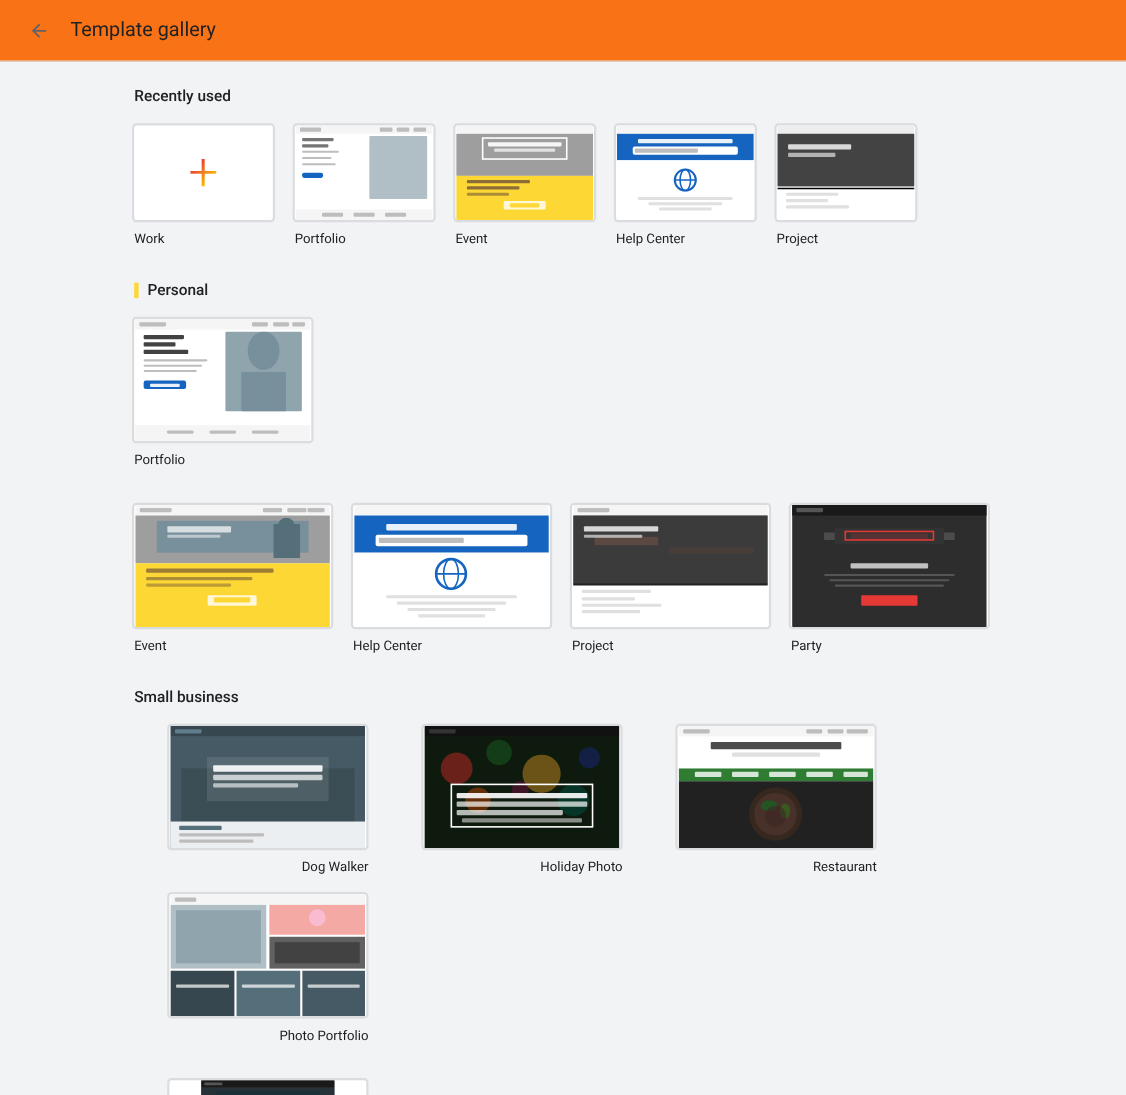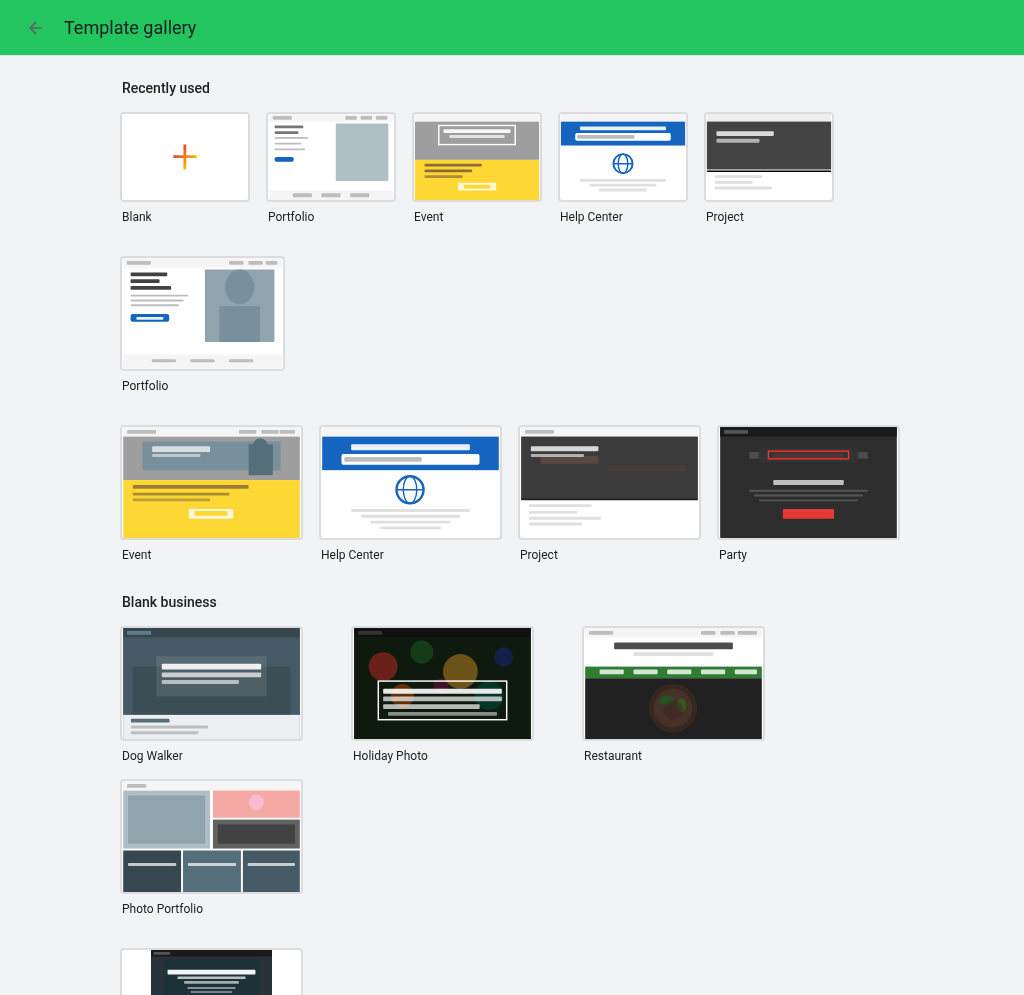--- a/index.html
+++ b/index.html
@@ -3,21 +3,21 @@
   <meta charset="utf-8">
   <style>
     * { box-sizing: border-box; margin: 0; padding: 0; }
     body {
       font-family: 'Google Sans', Roboto, Arial, sans-serif;
       background: #f1f3f4;
       color: #202124;
       min-height: 995px;
     }
     .header {
-      background: #22c55e;
+      background: #f97316;
       display: flex;
       align-items: center;
       padding: 0 16px;
       height: 56px;
       border-bottom: 1px solid #e0e0e0;
       position: sticky;
       top: 0;
       z-index: 10;
     }
     .back-btn {
@@ -74,21 +74,21 @@
     
     .recently-grid .template-card { width: 130px; }
     .recently-grid .template-thumb { width: 130px; height: 90px; }
     
     .personal-grid .template-card { width: 165px; }
     .personal-grid .template-thumb { width: 165px; height: 115px; }
     
     .work-grid .template-card { width: 183px; }
     .work-grid .template-thumb { width: 183px; height: 115px; }
     
-    .small-grid .template-card { width: 215px; }
+    .small-grid .template-card { width: 215px; align-items: flex-end; }
     .small-grid .template-thumb { width: 183px; height: 115px; }
 
     
     .blank-thumb {
       display: flex;
       align-items: center;
       justify-content: center;
       background: #fff;
       width: 100%;
       height: 100%;
@@ -119,21 +119,21 @@
       Recently used
     </div>
     <div class="template-grid recently-grid">
 
       <div class="template-card">
         <div class="template-thumb">
           <div class="blank-thumb">
             <span style="font-size:48px; background: linear-gradient(135deg, #4285f4, #ea4335, #fbbc04, #34a853); -webkit-background-clip:text; -webkit-text-fill-color:transparent; font-weight:300; line-height:1;">+</span>
           </div>
         </div>
-        <span class="template-label">Blank</span>
+        <span class="template-label">Work</span>
       </div>
 
       <div class="template-card">
         <div class="template-thumb">
           <svg viewBox="0 0 130 90" xmlns="http://www.w3.org/2000/svg" class="thumb-svg">
             <rect width="130" height="90" fill="#fff"></rect>
 
             <rect x="0" y="0" width="130" height="8" fill="#f5f5f5"></rect>
             <rect x="4" y="2" width="20" height="4" fill="#bdbdbd" rx="1"></rect>
             <rect x="80" y="2" width="12" height="4" fill="#bdbdbd" rx="1"></rect>
@@ -230,20 +230,23 @@
             <line x1="0" y1="60" x2="130" y2="60" stroke="#000" stroke-width="1.5"></line>
           </svg>
         </div>
         <span class="template-label">Project</span>
       </div>
 
     </div>
   </div>
 
   <div class="section">
+    <div class="section-title">
+      <span style="display:inline-block;width:4px;height:14px;background:#fdd835;margin-right:8px;vertical-align:middle;"></span>Personal
+    </div>
     <div class="template-grid personal-grid">
 
       <div class="template-card">
         <div class="template-thumb" style="width:165px;height:115px;">
           <svg viewBox="0 0 165 115" xmlns="http://www.w3.org/2000/svg" class="thumb-svg">
             <rect width="165" height="115" fill="#fff"></rect>
 
             <rect x="0" y="0" width="165" height="10" fill="#f5f5f5"></rect>
             <rect x="4" y="3" width="25" height="4" fill="#bdbdbd" rx="1"></rect>
             <rect x="110" y="3" width="15" height="4" fill="#bdbdbd" rx="1"></rect>
@@ -394,21 +397,21 @@
             <rect x="70" y="87" width="43" height="6" fill="#e53935" rx="1"></rect>
           </svg>
         </div>
         <span class="template-label">Party</span>
       </div>
 
     </div>
   </div>
 
   <div class="section">
-    <div class="section-title">Blank business</div>
+    <div class="section-title">Small business</div>
     <div class="template-grid small-grid">
 
       <div class="template-card">
         <div class="template-thumb" style="width:183px;height:115px;">
           <svg viewBox="0 0 183 115" xmlns="http://www.w3.org/2000/svg" class="thumb-svg">
             <rect width="183" height="115" fill="#546e7a"></rect>
 
             <rect x="0" y="0" width="183" height="10" fill="#37474f"></rect>
             <rect x="4" y="3" width="25" height="4" fill="#607d8b" rx="1"></rect>
 

